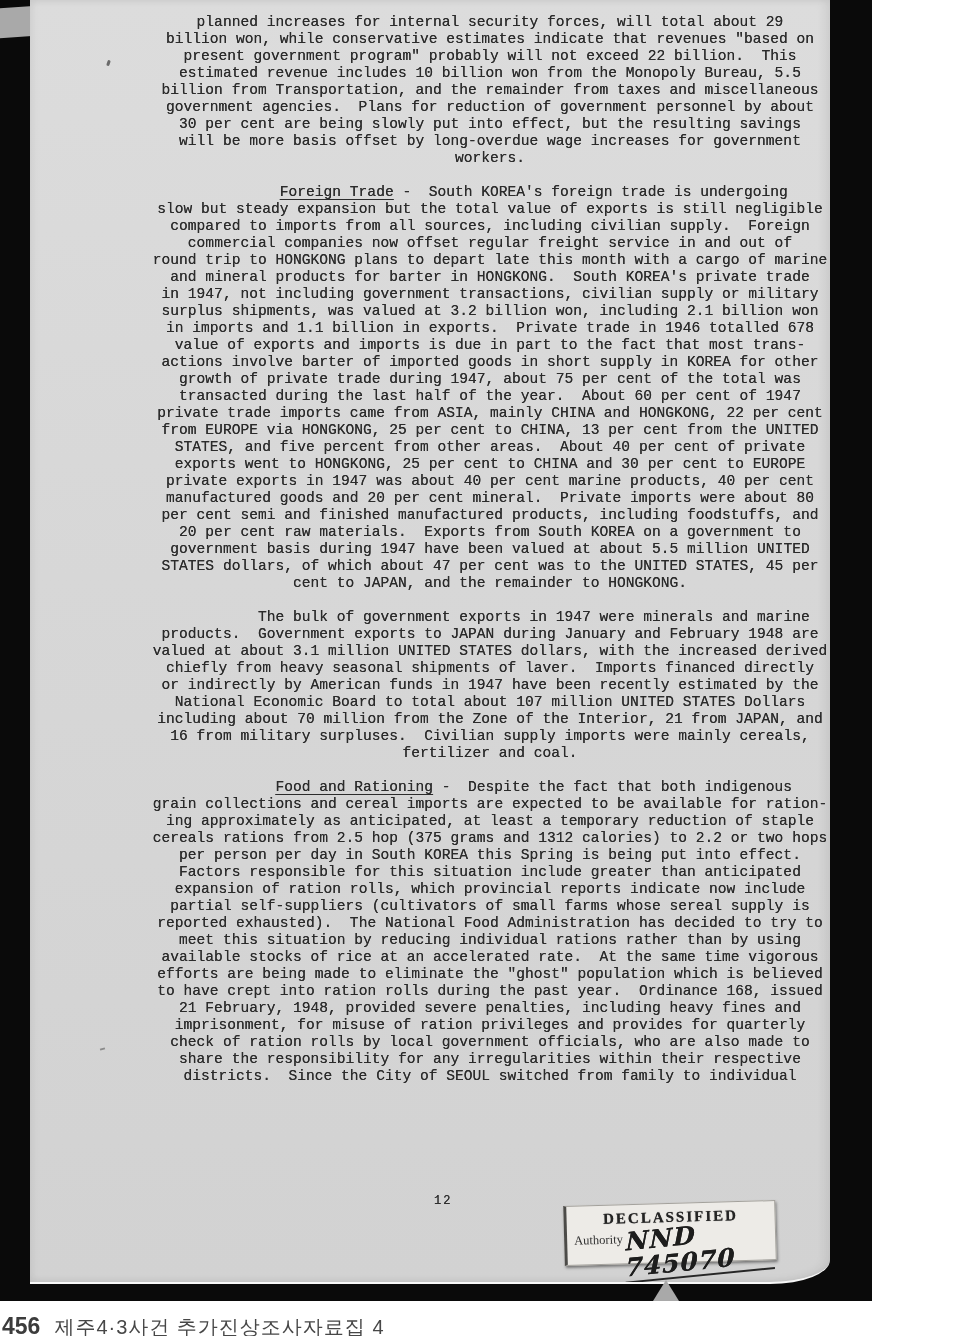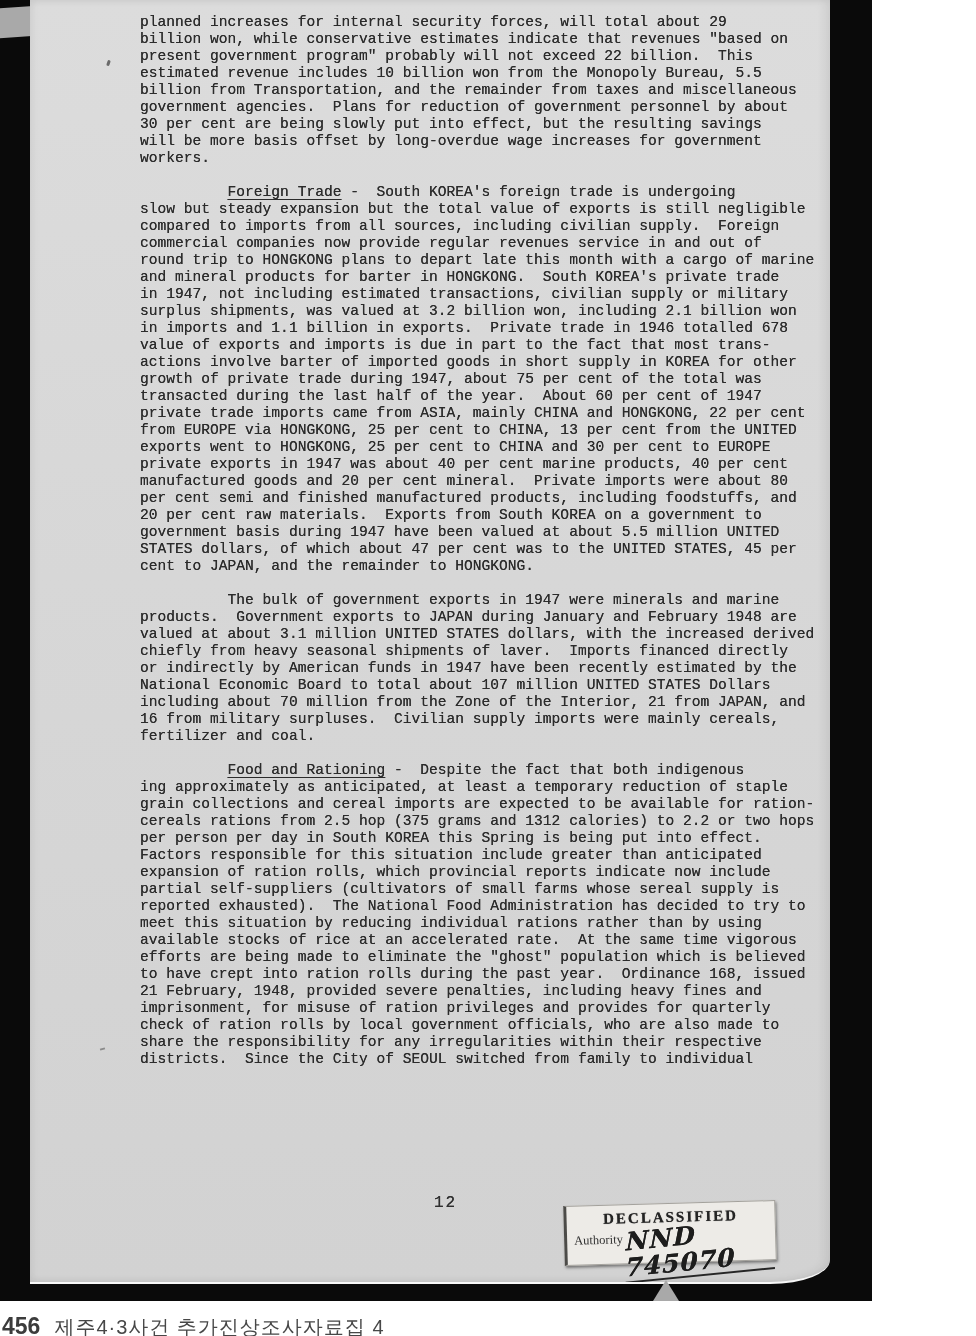--- a/index.html
+++ b/index.html
@@ -27,27 +27,28 @@
   .top-fragment{
     position:absolute;left:128px;top:-9px;width:470px;height:16px;
     font-size:13px;color:#3a3a3a;letter-spacing:3px;white-space:pre;
     filter:blur(.4px);
   }
   .doc-text{
     position:absolute;left:110px;top:14px;width:700px;
     font-size:14.6px;color:#2b2b2b;
     text-shadow:0 0 .6px rgba(35,35,35,.85);
     filter:blur(.18px);
+    text-align:center;
   }
   .para + .para{margin-top:17px;}
   .line{white-space:pre;height:17px;line-height:17px;}
   .heading{text-decoration:underline;text-underline-offset:2.5px;}
   .page-number{
     position:absolute;left:404px;top:1194px;
-    font-size:16px;color:#2e2e2e;letter-spacing:2px;
+    font-size:12px;color:#2e2e2e;letter-spacing:2px;
     text-shadow:0 0 .6px rgba(35,35,35,.85);
   }
   .speck1{position:absolute;left:77px;top:60px;width:3px;height:6px;background:#6a6a6a;border-radius:2px;transform:rotate(20deg);}
   .speck2{position:absolute;left:70px;top:1048px;width:5px;height:2px;background:#8a8a8a;transform:rotate(-15deg);}
   .stamp{
     position:absolute;left:534px;top:1203px;width:208px;height:58px;
     background:#edebe7;
     border:1px solid #a3a19c;border-left:3px solid #4c4b48;
     transform:rotate(-1.6deg);
     box-shadow:1px 2px 3px rgba(0,0,0,.45);
@@ -99,32 +100,33 @@
         <div class="line">billion from Transportation, and the remainder from taxes and miscellaneous</div>
         <div class="line">government agencies.  Plans for reduction of government personnel by about</div>
         <div class="line">30 per cent are being slowly put into effect, but the resulting savings</div>
         <div class="line">will be more basis offset by long-overdue wage increases for government</div>
         <div class="line">workers.</div>
       </div>
       <div class="para">
         <div class="line">          <span class="heading">Foreign Trade</span> -  South KOREA's foreign trade is undergoing</div>
         <div class="line">slow but steady expansion but the total value of exports is still negligible</div>
         <div class="line">compared to imports from all sources, including civilian supply.  Foreign</div>
-        <div class="line">commercial companies now provide regular revenues service in and out of</div>
+        <div class="line">commercial companies now offset regular freight service in and out of</div>
         <div class="line">round trip to HONGKONG plans to depart late this month with a cargo of marine</div>
         <div class="line">and mineral products for barter in HONGKONG.  South KOREA's private trade</div>
-        <div class="line">in 1947, not including estimated transactions, civilian supply or military</div>
+        <div class="line">in 1947, not including government transactions, civilian supply or military</div>
         <div class="line">surplus shipments, was valued at 3.2 billion won, including 2.1 billion won</div>
         <div class="line">in imports and 1.1 billion in exports.  Private trade in 1946 totalled 678</div>
         <div class="line">value of exports and imports is due in part to the fact that most trans-</div>
         <div class="line">actions involve barter of imported goods in short supply in KOREA for other</div>
         <div class="line">growth of private trade during 1947, about 75 per cent of the total was</div>
         <div class="line">transacted during the last half of the year.  About 60 per cent of 1947</div>
         <div class="line">private trade imports came from ASIA, mainly CHINA and HONGKONG, 22 per cent</div>
         <div class="line">from EUROPE via HONGKONG, 25 per cent to CHINA, 13 per cent from the UNITED</div>
+        <div class="line">STATES, and five percent from other areas.  About 40 per cent of private</div>
         <div class="line">exports went to HONGKONG, 25 per cent to CHINA and 30 per cent to EUROPE</div>
         <div class="line">private exports in 1947 was about 40 per cent marine products, 40 per cent</div>
         <div class="line">manufactured goods and 20 per cent mineral.  Private imports were about 80</div>
         <div class="line">per cent semi and finished manufactured products, including foodstuffs, and</div>
         <div class="line">20 per cent raw materials.  Exports from South KOREA on a government to</div>
         <div class="line">government basis during 1947 have been valued at about 5.5 million UNITED</div>
         <div class="line">STATES dollars, of which about 47 per cent was to the UNITED STATES, 45 per</div>
         <div class="line">cent to JAPAN, and the remainder to HONGKONG.</div>
       </div>
       <div class="para">
@@ -133,22 +135,22 @@
         <div class="line">valued at about 3.1 million UNITED STATES dollars, with the increased derived</div>
         <div class="line">chiefly from heavy seasonal shipments of laver.  Imports financed directly</div>
         <div class="line">or indirectly by American funds in 1947 have been recently estimated by the</div>
         <div class="line">National Economic Board to total about 107 million UNITED STATES Dollars</div>
         <div class="line">including about 70 million from the Zone of the Interior, 21 from JAPAN, and</div>
         <div class="line">16 from military surpluses.  Civilian supply imports were mainly cereals,</div>
         <div class="line">fertilizer and coal.</div>
       </div>
       <div class="para">
         <div class="line">          <span class="heading">Food and Rationing</span> -  Despite the fact that both indigenous</div>
+        <div class="line">grain collections and cereal imports are expected to be available for ration-</div>
         <div class="line">ing approximately as anticipated, at least a temporary reduction of staple</div>
-        <div class="line">grain collections and cereal imports are expected to be available for ration-</div>
         <div class="line">cereals rations from 2.5 hop (375 grams and 1312 calories) to 2.2 or two hops</div>
         <div class="line">per person per day in South KOREA this Spring is being put into effect.</div>
         <div class="line">Factors responsible for this situation include greater than anticipated</div>
         <div class="line">expansion of ration rolls, which provincial reports indicate now include</div>
         <div class="line">partial self-suppliers (cultivators of small farms whose sereal supply is</div>
         <div class="line">reported exhausted).  The National Food Administration has decided to try to</div>
         <div class="line">meet this situation by reducing individual rations rather than by using</div>
         <div class="line">available stocks of rice at an accelerated rate.  At the same time vigorous</div>
         <div class="line">efforts are being made to eliminate the "ghost" population which is believed</div>
         <div class="line">to have crept into ration rolls during the past year.  Ordinance 168, issued</div>

